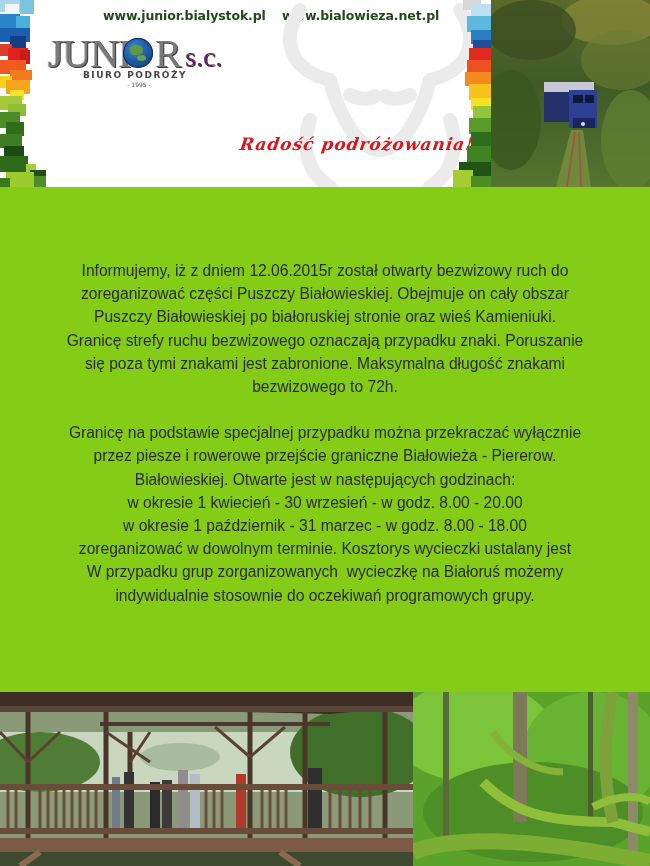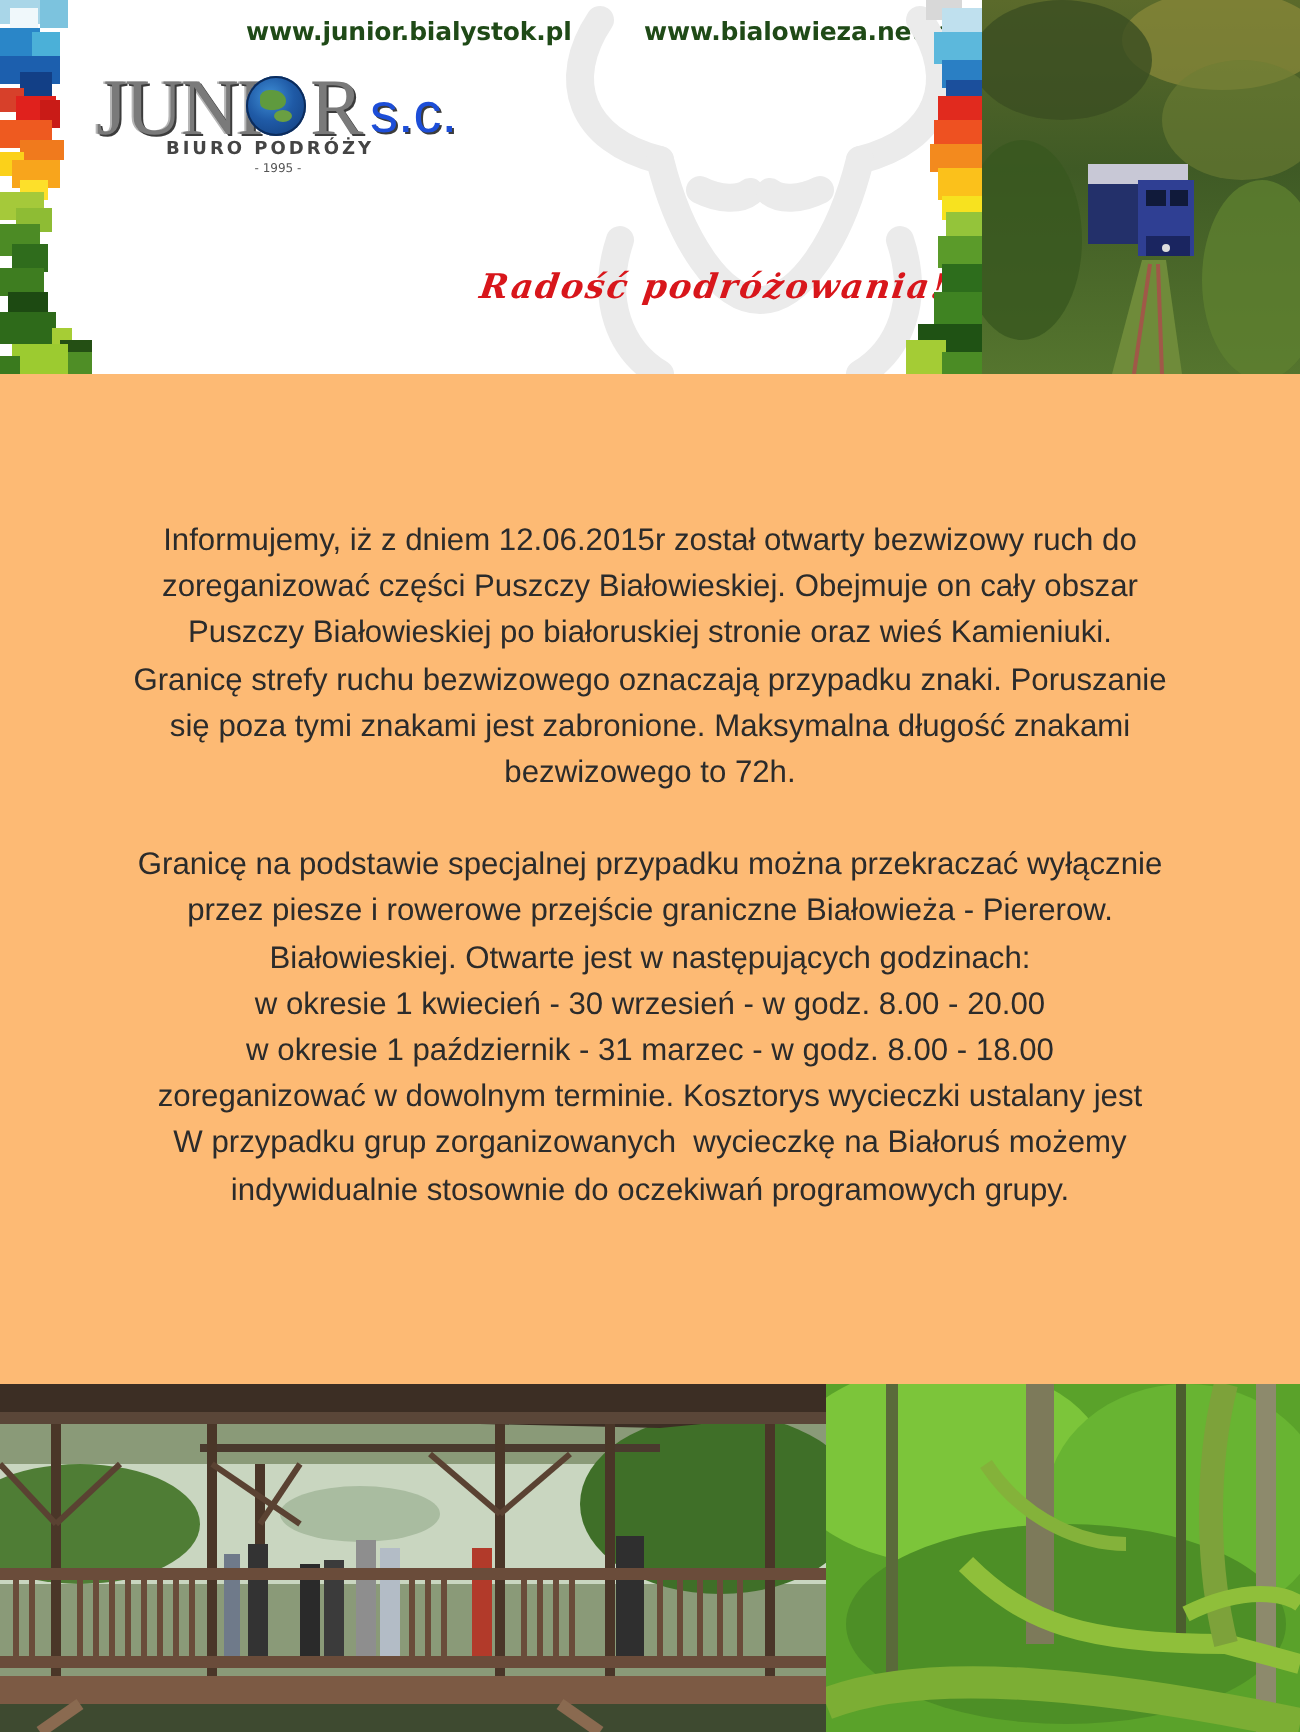--- a/index.html
+++ b/index.html
@@ -16,21 +16,21 @@
   .pixel-strip.right { left: 453px; width: 40px; }
   .pixel-strip svg { display: block; }
 
   .bison-watermark { position: absolute; left: 270px; top: 0; width: 220px; height: 187px; }
 
   .urls {
     position: absolute; top: 8px; left: 103px; width: 300px;
     font-family: "DejaVu Sans", sans-serif; font-weight: bold;
     font-size: 12.5px; color: #1f4a17; white-space: nowrap; letter-spacing: -0.1px;
   }
-  .urls span { margin-right: 12px; margin-left: 20px; }
+  .urls span { margin-right: 12px; }
 
   .logo { position: absolute; left: 48px; top: 34px; width: 200px; height: 56px; }
   .logo-word {
     position: absolute; left: 0; top: 0;
     font-family: "Liberation Serif", serif; font-size: 40px; line-height: 40px;
     color: #7a7a7a; letter-spacing: -1px;
     text-shadow: 1px 1px 0 #3c3c3c, -1px 0 0 #b5b5b5;
   }
   .logo-globe {
     position: absolute; left: 75px; top: 4px; width: 30px; height: 30px; border-radius: 50%;
@@ -45,22 +45,22 @@
     content: ""; position: absolute; left: 14px; top: 17px; width: 9px; height: 6px;
     background: #6a9f42; border-radius: 50%;
   }
   .logo-word2 {
     position: absolute; left: 107px; top: 0;
     font-family: "Liberation Serif", serif; font-size: 40px; line-height: 40px;
     color: #7a7a7a; text-shadow: 1px 1px 0 #3c3c3c;
   }
   .logo-sc {
     position: absolute; left: 137px; top: 8px;
-    font-family: Liberation Sans, sans-serif; font-size: 28px; line-height: 30px;
-    color: #1d4ed8; text-shadow: 1px 1px 0 #3c3c3c;
+    font-family: Liberation Serif, serif; font-size: 28px; line-height: 30px;
+    color: #701a75; text-shadow: 1px 1px 0 #3c3c3c;
   }
   .logo-sub {
     position: absolute; left: 27px; top: 36px; width: 120px; text-align: center;
     font-family: "DejaVu Sans", sans-serif; font-weight: bold; font-size: 9px;
     color: #444; letter-spacing: 1.5px;
   }
   .logo-year {
     position: absolute; left: 31px; top: 47px; width: 120px; text-align: center;
     font-family: "DejaVu Sans", sans-serif; font-size: 6px; color: #555;
   }
@@ -70,21 +70,21 @@
     font-family: "DejaVu Serif", serif; font-style: italic; font-weight: bold;
     font-size: 17px; color: #d8161b; letter-spacing: 1px; transform: skewX(-8deg);
   }
 
   .train-photo { position: absolute; left: 491px; top: 0; width: 159px; height: 187px; }
   .train-photo svg { display: block; }
 
   
   .content {
     position: absolute; left: 0; top: 187px; width: 650px; height: 581px;
-    background: #fdba74;
+    background: #84cc16;
   }
   .text-block {
     position: absolute; left: 40px; top: 72px; width: 570px;
     text-align: center; color: #2b2b2b;
     font-family: "Liberation Sans", sans-serif; font-size: 15.6px; line-height: 23.2px;
   }
   .para { margin-bottom: 23px; }
   .para .line { display: block; white-space: pre; }
 
   

